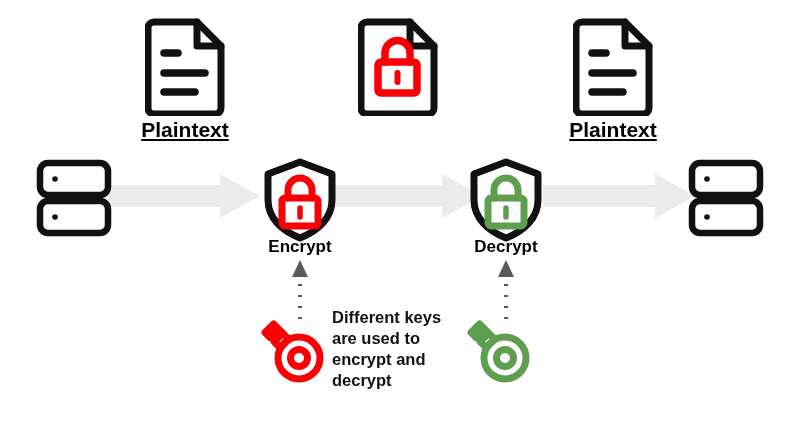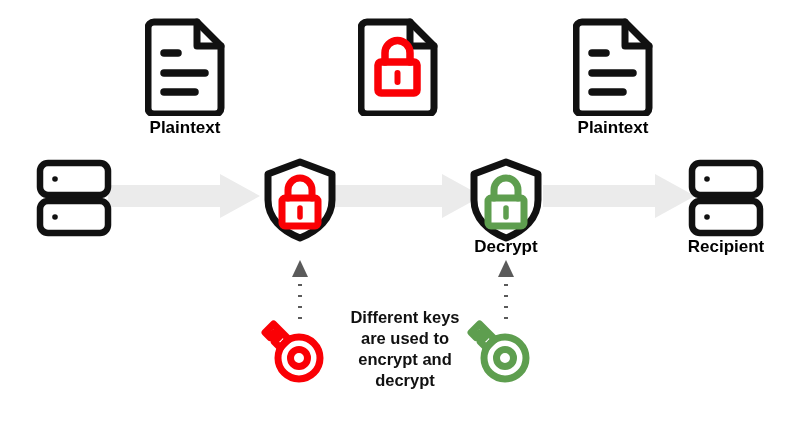--- a/index.html
+++ b/index.html
@@ -27,28 +27,28 @@
   .caption {
     position: absolute;
     text-align: center;
     font-family: "Liberation Sans", sans-serif;
     font-weight: bold;
     color: #000000;
     white-space: nowrap;
     line-height: 1.05;
   }
   .caption-top {
-    font-size: 17px;
+    font-size: 21px;
+    text-decoration: underline;
   }
   .caption-mid {
     font-size: 17px;
   }
   .note {
     position: absolute;
-    text-align: center;
     font-family: "Liberation Sans", sans-serif;
     font-weight: bold;
     font-size: 16.5px;
     color: #111111;
     line-height: 1.28;
     white-space: pre-line;
   }
   .arrow-flow {
     position: absolute;
   }
@@ -115,40 +115,40 @@
   </div>
 
   <div class="node" style="left:262px; top:158px;">
     <svg class="icon-svg" width="76" height="84" viewBox="0 0 76 84">
       <path d="M38 4 L70 16 V42 C70 60 56 73 38 80 C20 73 6 60 6 42 V16 Z" fill="#ffffff" stroke="#111111" stroke-width="7" stroke-linejoin="round"></path>
       <path d="M26 40 V32 a12 12 0 0 1 24 0 V40" fill="none" stroke="#fa0005" stroke-width="7" stroke-linecap="round"></path>
       <rect x="20" y="40" width="36" height="28" rx="3" fill="none" stroke="#fa0005" stroke-width="7"></rect>
       <line x1="38" y1="50" x2="38" y2="59" stroke="#fa0005" stroke-width="5.5" stroke-linecap="round"></line>
     </svg>
   </div>
+  <div class="caption caption-mid" style="left:240px; top:238px; width:120px;">Encrypt</div>
 
   <div class="node" style="left:468px; top:158px;">
     <svg class="icon-svg" width="76" height="84" viewBox="0 0 76 84">
       <path d="M38 4 L70 16 V42 C70 60 56 73 38 80 C20 73 6 60 6 42 V16 Z" fill="#ffffff" stroke="#111111" stroke-width="7" stroke-linejoin="round"></path>
       <path d="M26 40 V32 a12 12 0 0 1 24 0 V40" fill="none" stroke="#5e9e4f" stroke-width="7" stroke-linecap="round"></path>
       <rect x="20" y="40" width="36" height="28" rx="3" fill="none" stroke="#5e9e4f" stroke-width="7"></rect>
       <line x1="38" y1="50" x2="38" y2="59" stroke="#5e9e4f" stroke-width="5.5" stroke-linecap="round"></line>
     </svg>
   </div>
   <div class="caption caption-mid" style="left:446px; top:238px; width:120px;">Decrypt</div>
 
   <div class="node" style="left:688px; top:159px;">
     <svg class="icon-svg" width="76" height="78" viewBox="0 0 76 78">
       <rect x="4" y="4" width="68" height="32" rx="8" fill="#ffffff" stroke="#111111" stroke-width="6.5"></rect>
       <circle cx="19" cy="20" r="2.8" fill="#111111"></circle>
       <rect x="4" y="42" width="68" height="32" rx="8" fill="#ffffff" stroke="#111111" stroke-width="6.5"></rect>
       <circle cx="19" cy="58" r="2.8" fill="#111111"></circle>
     </svg>
   </div>
-  <div class="caption caption-mid" style="left:666px; top:238px; width:120px;">Recipient</div>
 
   <svg class="dotted-arrow" style="left:288px; top:260px;" width="24" height="62" viewBox="0 0 24 62">
     <path d="M12 0 L20 17 H4 Z" fill="#5a5a5a"></path>
     <line x1="12" y1="24" x2="12" y2="60" stroke="#5a5a5a" stroke-width="4" stroke-linecap="butt" stroke-dasharray="2 9"></line>
   </svg>
 
   <svg class="dotted-arrow" style="left:494px; top:260px;" width="24" height="62" viewBox="0 0 24 62">
     <path d="M12 0 L20 17 H4 Z" fill="#5a5a5a"></path>
     <line x1="12" y1="24" x2="12" y2="60" stroke="#5a5a5a" stroke-width="4" stroke-linecap="butt" stroke-dasharray="2 9"></line>
   </svg>

